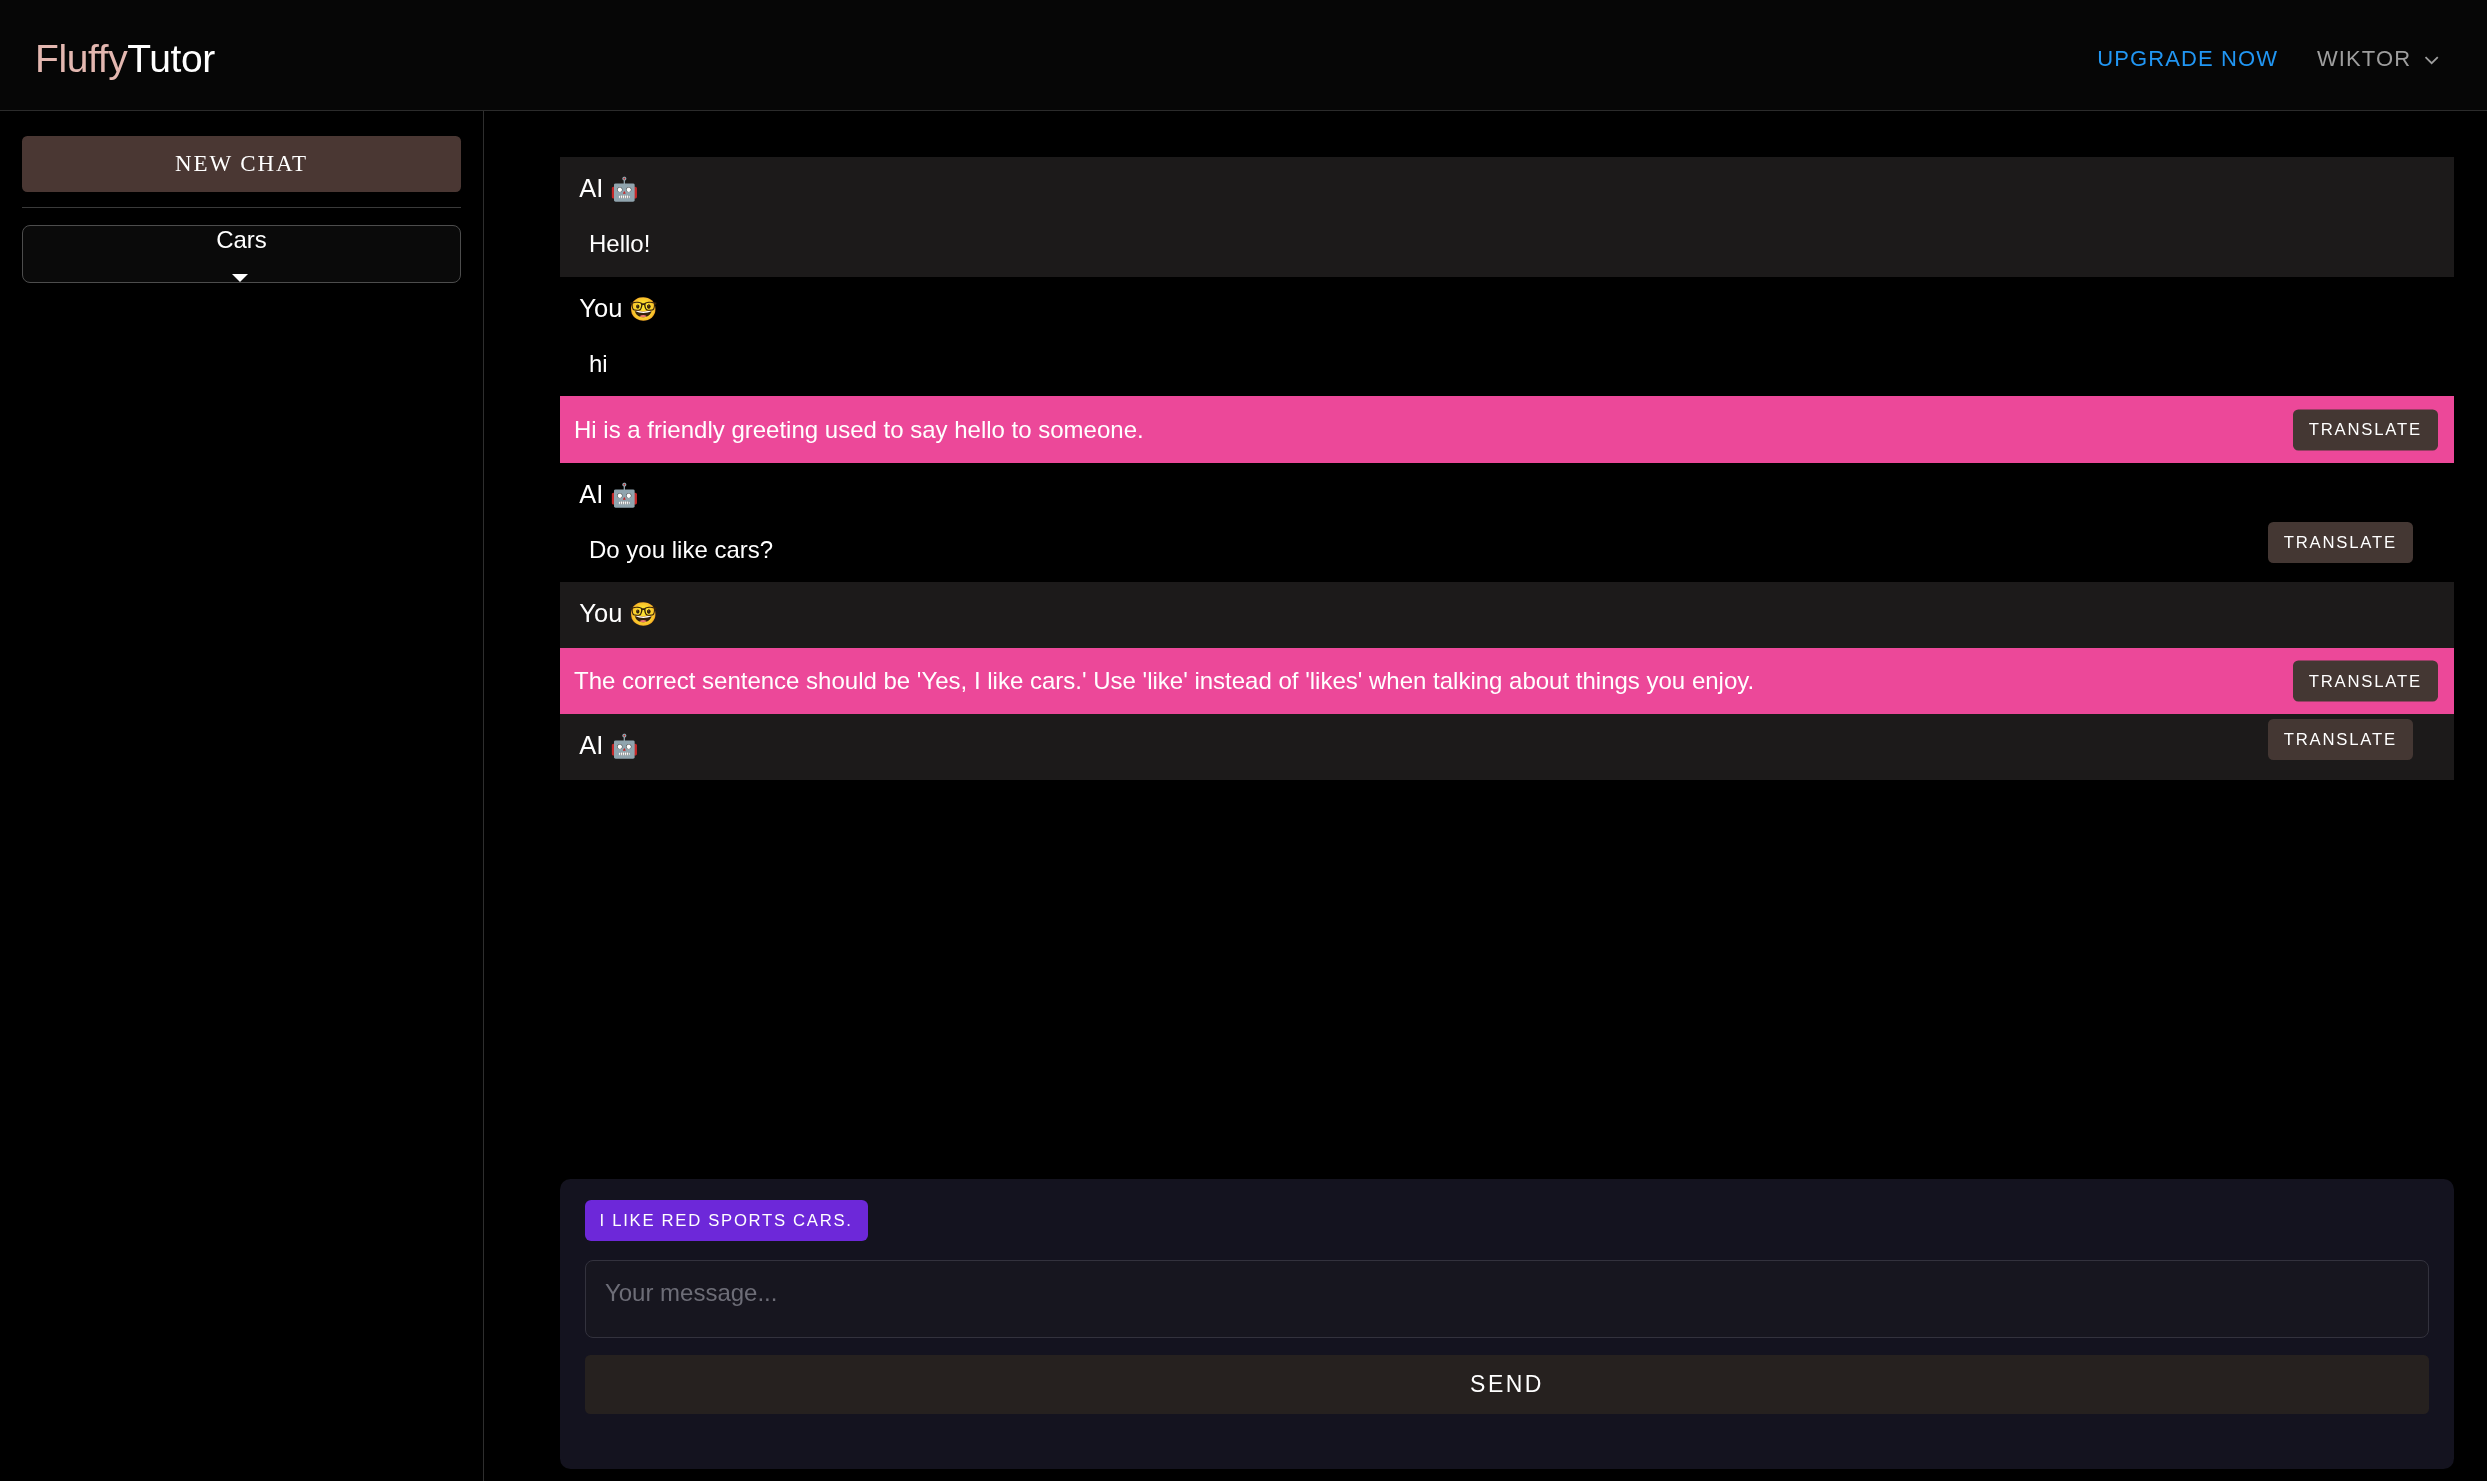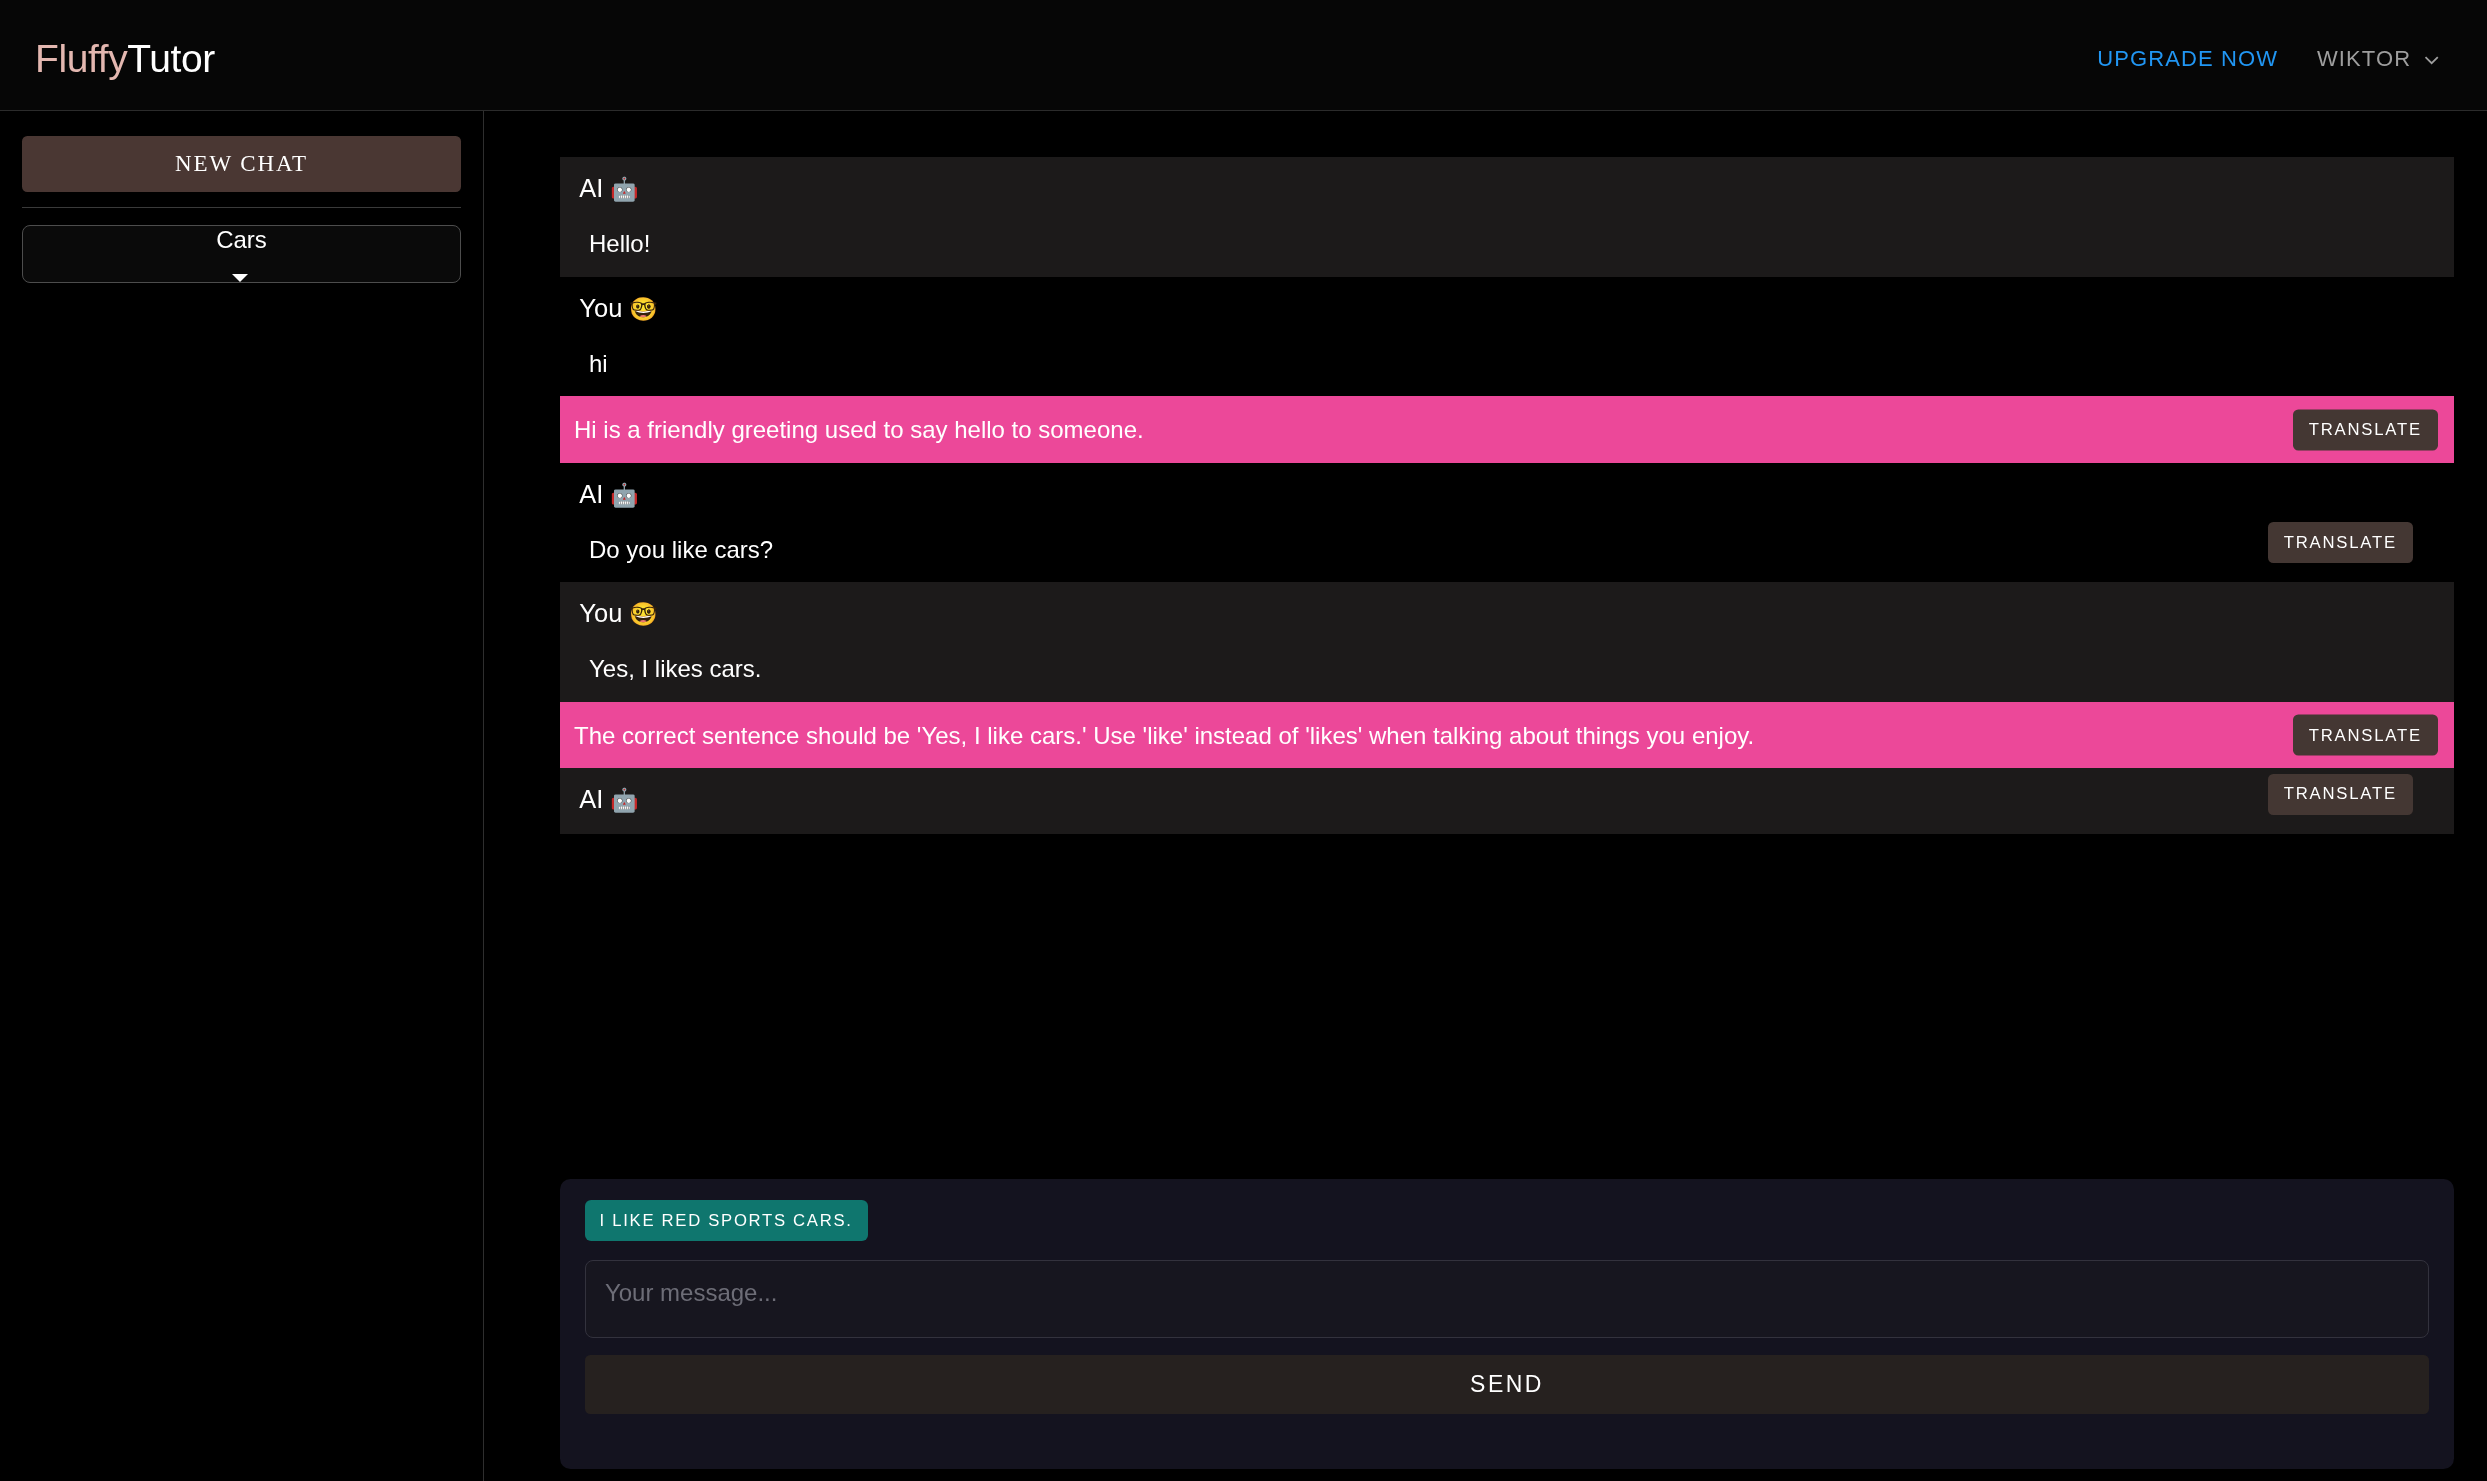--- a/index.html
+++ b/index.html
@@ -202,21 +202,21 @@
     left: 75px;
     top: 1068px;
     width: 1894px;
     height: 290px;
     background: #14131f;
     border-radius: 10.5px;
     padding: 21px 24.6px 23px 24.6px;
   }
   .suggestion-chip {
     display: inline-block;
-    background: #0f766e;
+    background: #6d28d9;
     border: none;
     border-radius: 6.1px;
     color: #ffffff;
     font-family: "Liberation Sans", sans-serif;
     font-size: 16.7px;
     letter-spacing: 1.7px;
     text-transform: uppercase;
     padding: 10.5px 15px;
     cursor: pointer;
   }
@@ -295,21 +295,20 @@
         <div class="feedback-text">Hi is a friendly greeting used to say hello to someone.</div>
         <button class="translate-btn in-feedback">TRANSLATE</button>
       </div>
       <div class="msg-row plain">
         <div class="msg-author"><span>AI </span><span class="emoji">🤖</span></div>
         <div class="msg-text">Do you like cars?</div>
         <button class="translate-btn in-msg">TRANSLATE</button>
       </div>
       <div class="msg-row shade">
         <div class="msg-author"><span>You </span><span class="emoji">🤓</span></div>
-        <div class="msg-text">Yes, I likes cars.</div>
       </div>
       <div class="feedback-row">
         <div class="feedback-text">The correct sentence should be 'Yes, I like cars.' Use 'like' instead of 'likes' when talking about things you enjoy.</div>
         <button class="translate-btn in-feedback">TRANSLATE</button>
       </div>
       <div class="msg-row shade">
         <div class="msg-author"><span>AI </span><span class="emoji">🤖</span></div>
         <button class="translate-btn in-msg">TRANSLATE</button>
       </div>
     </div>

